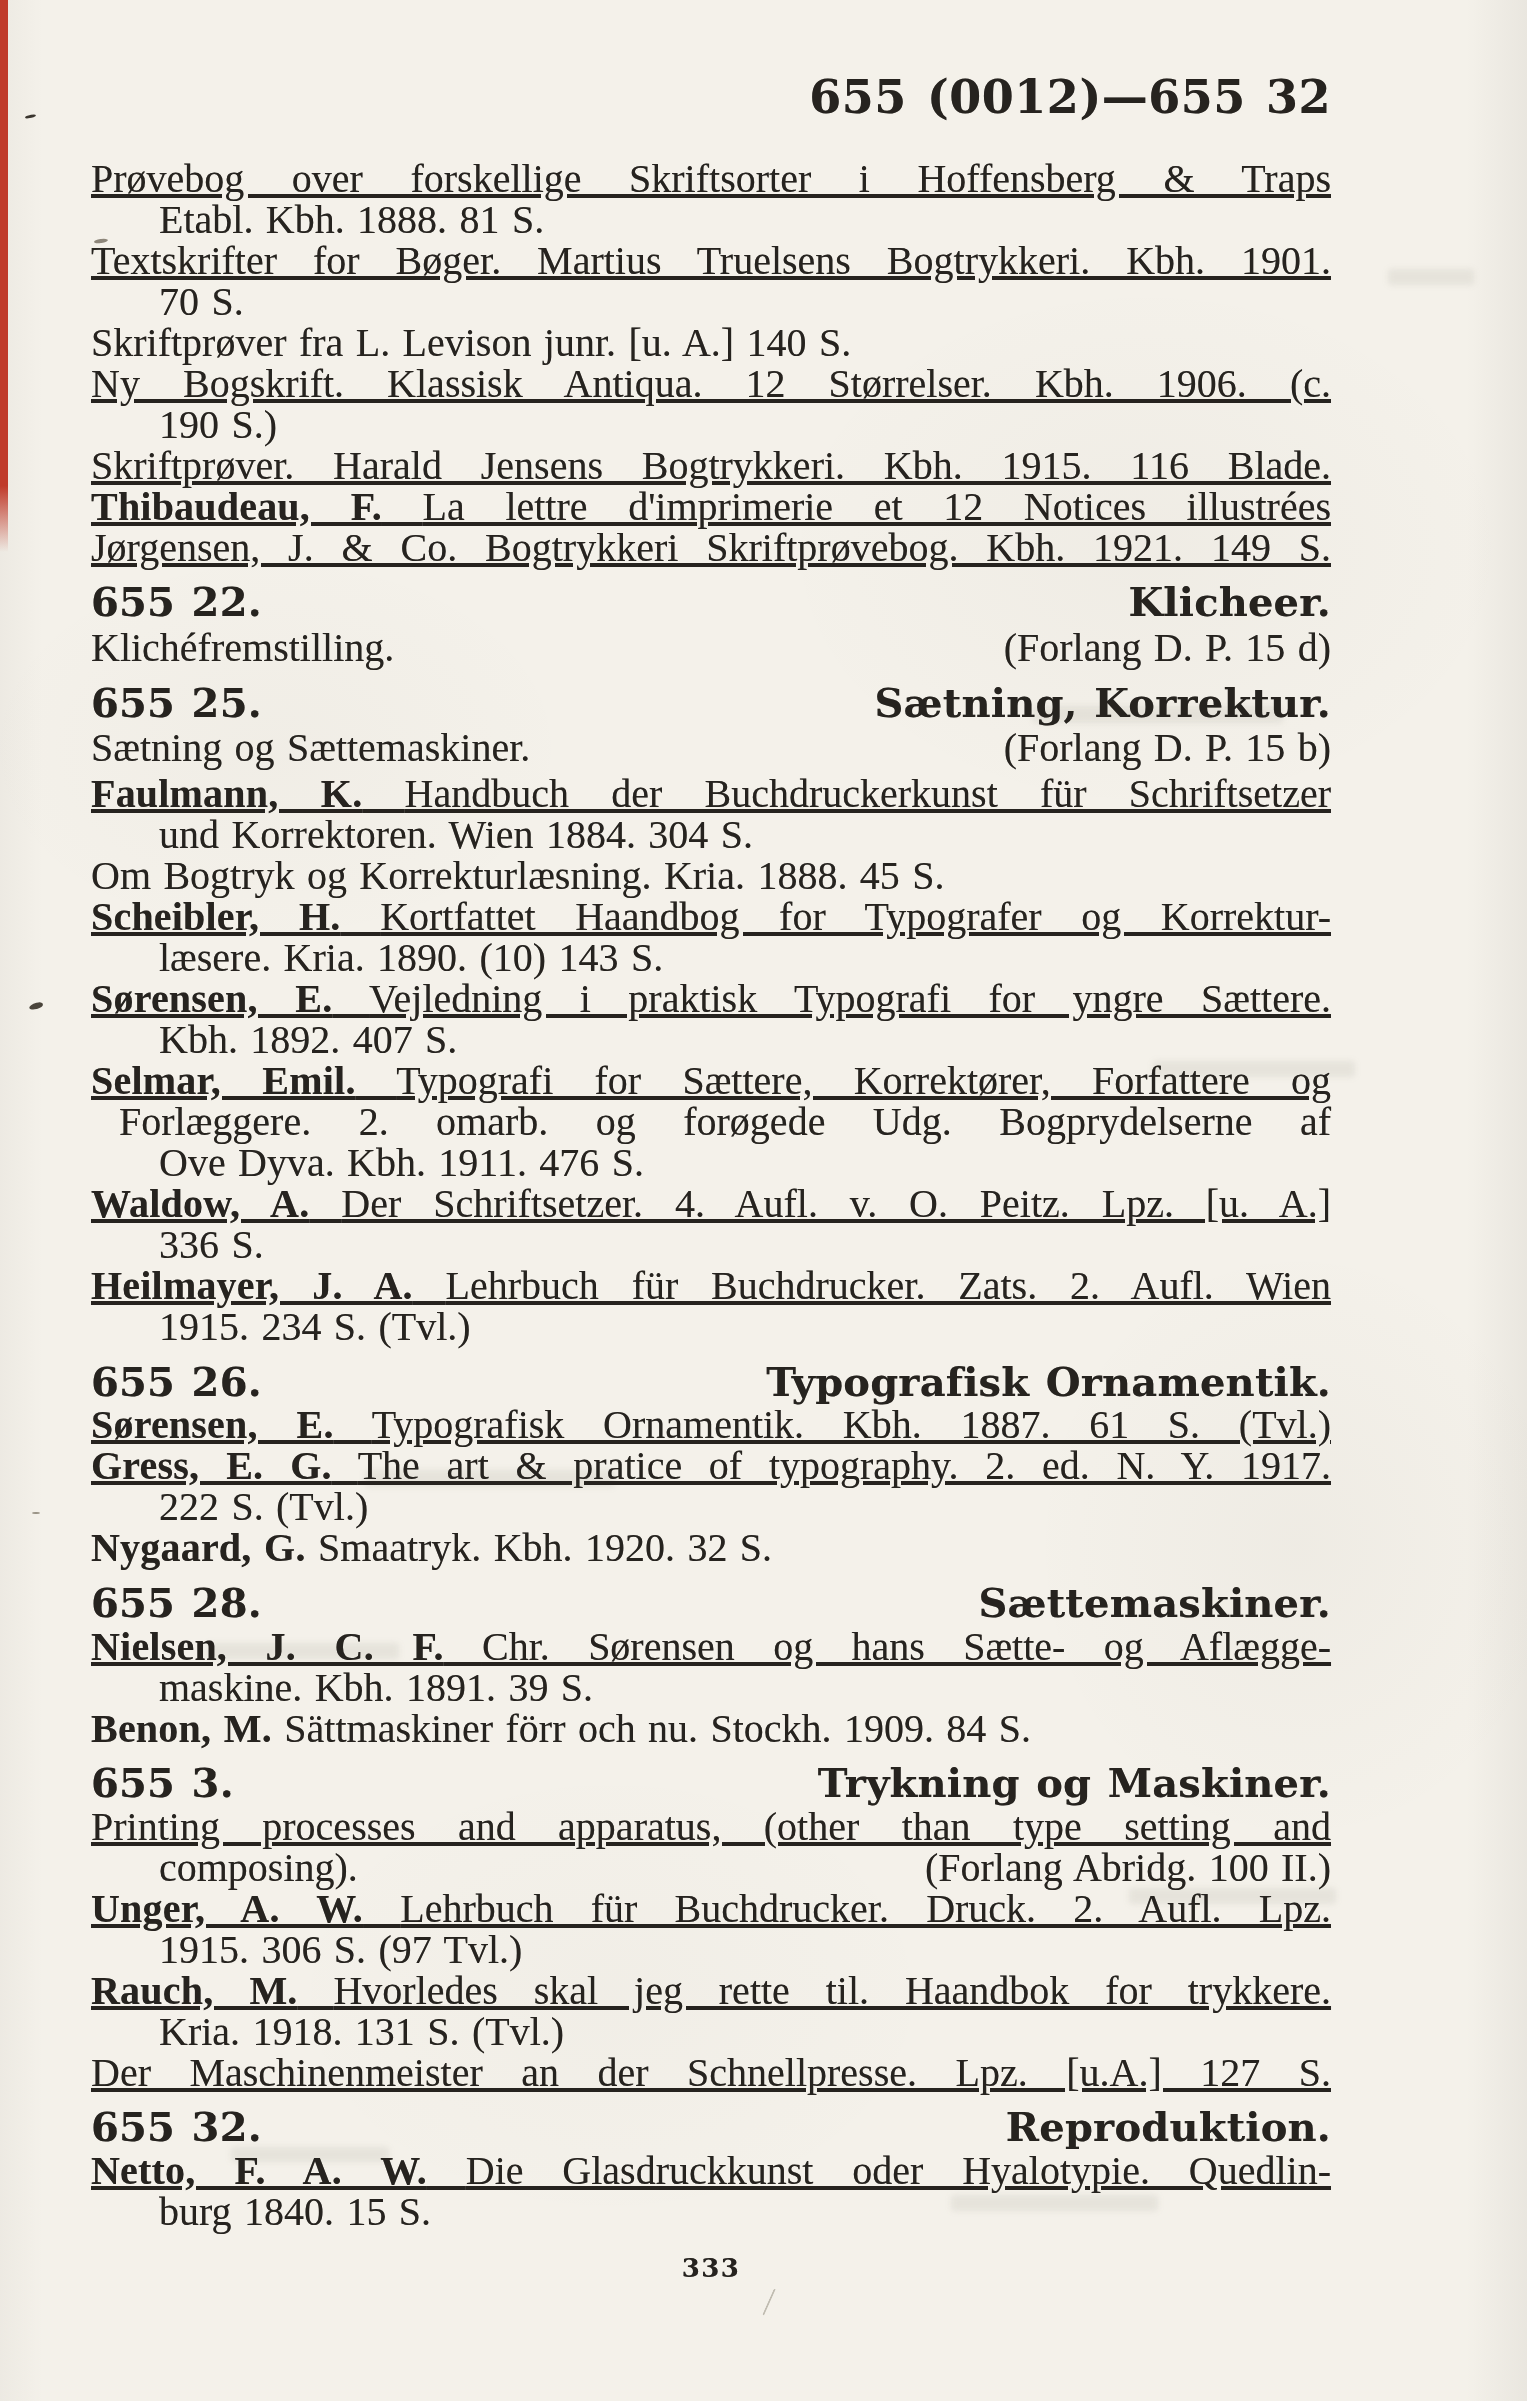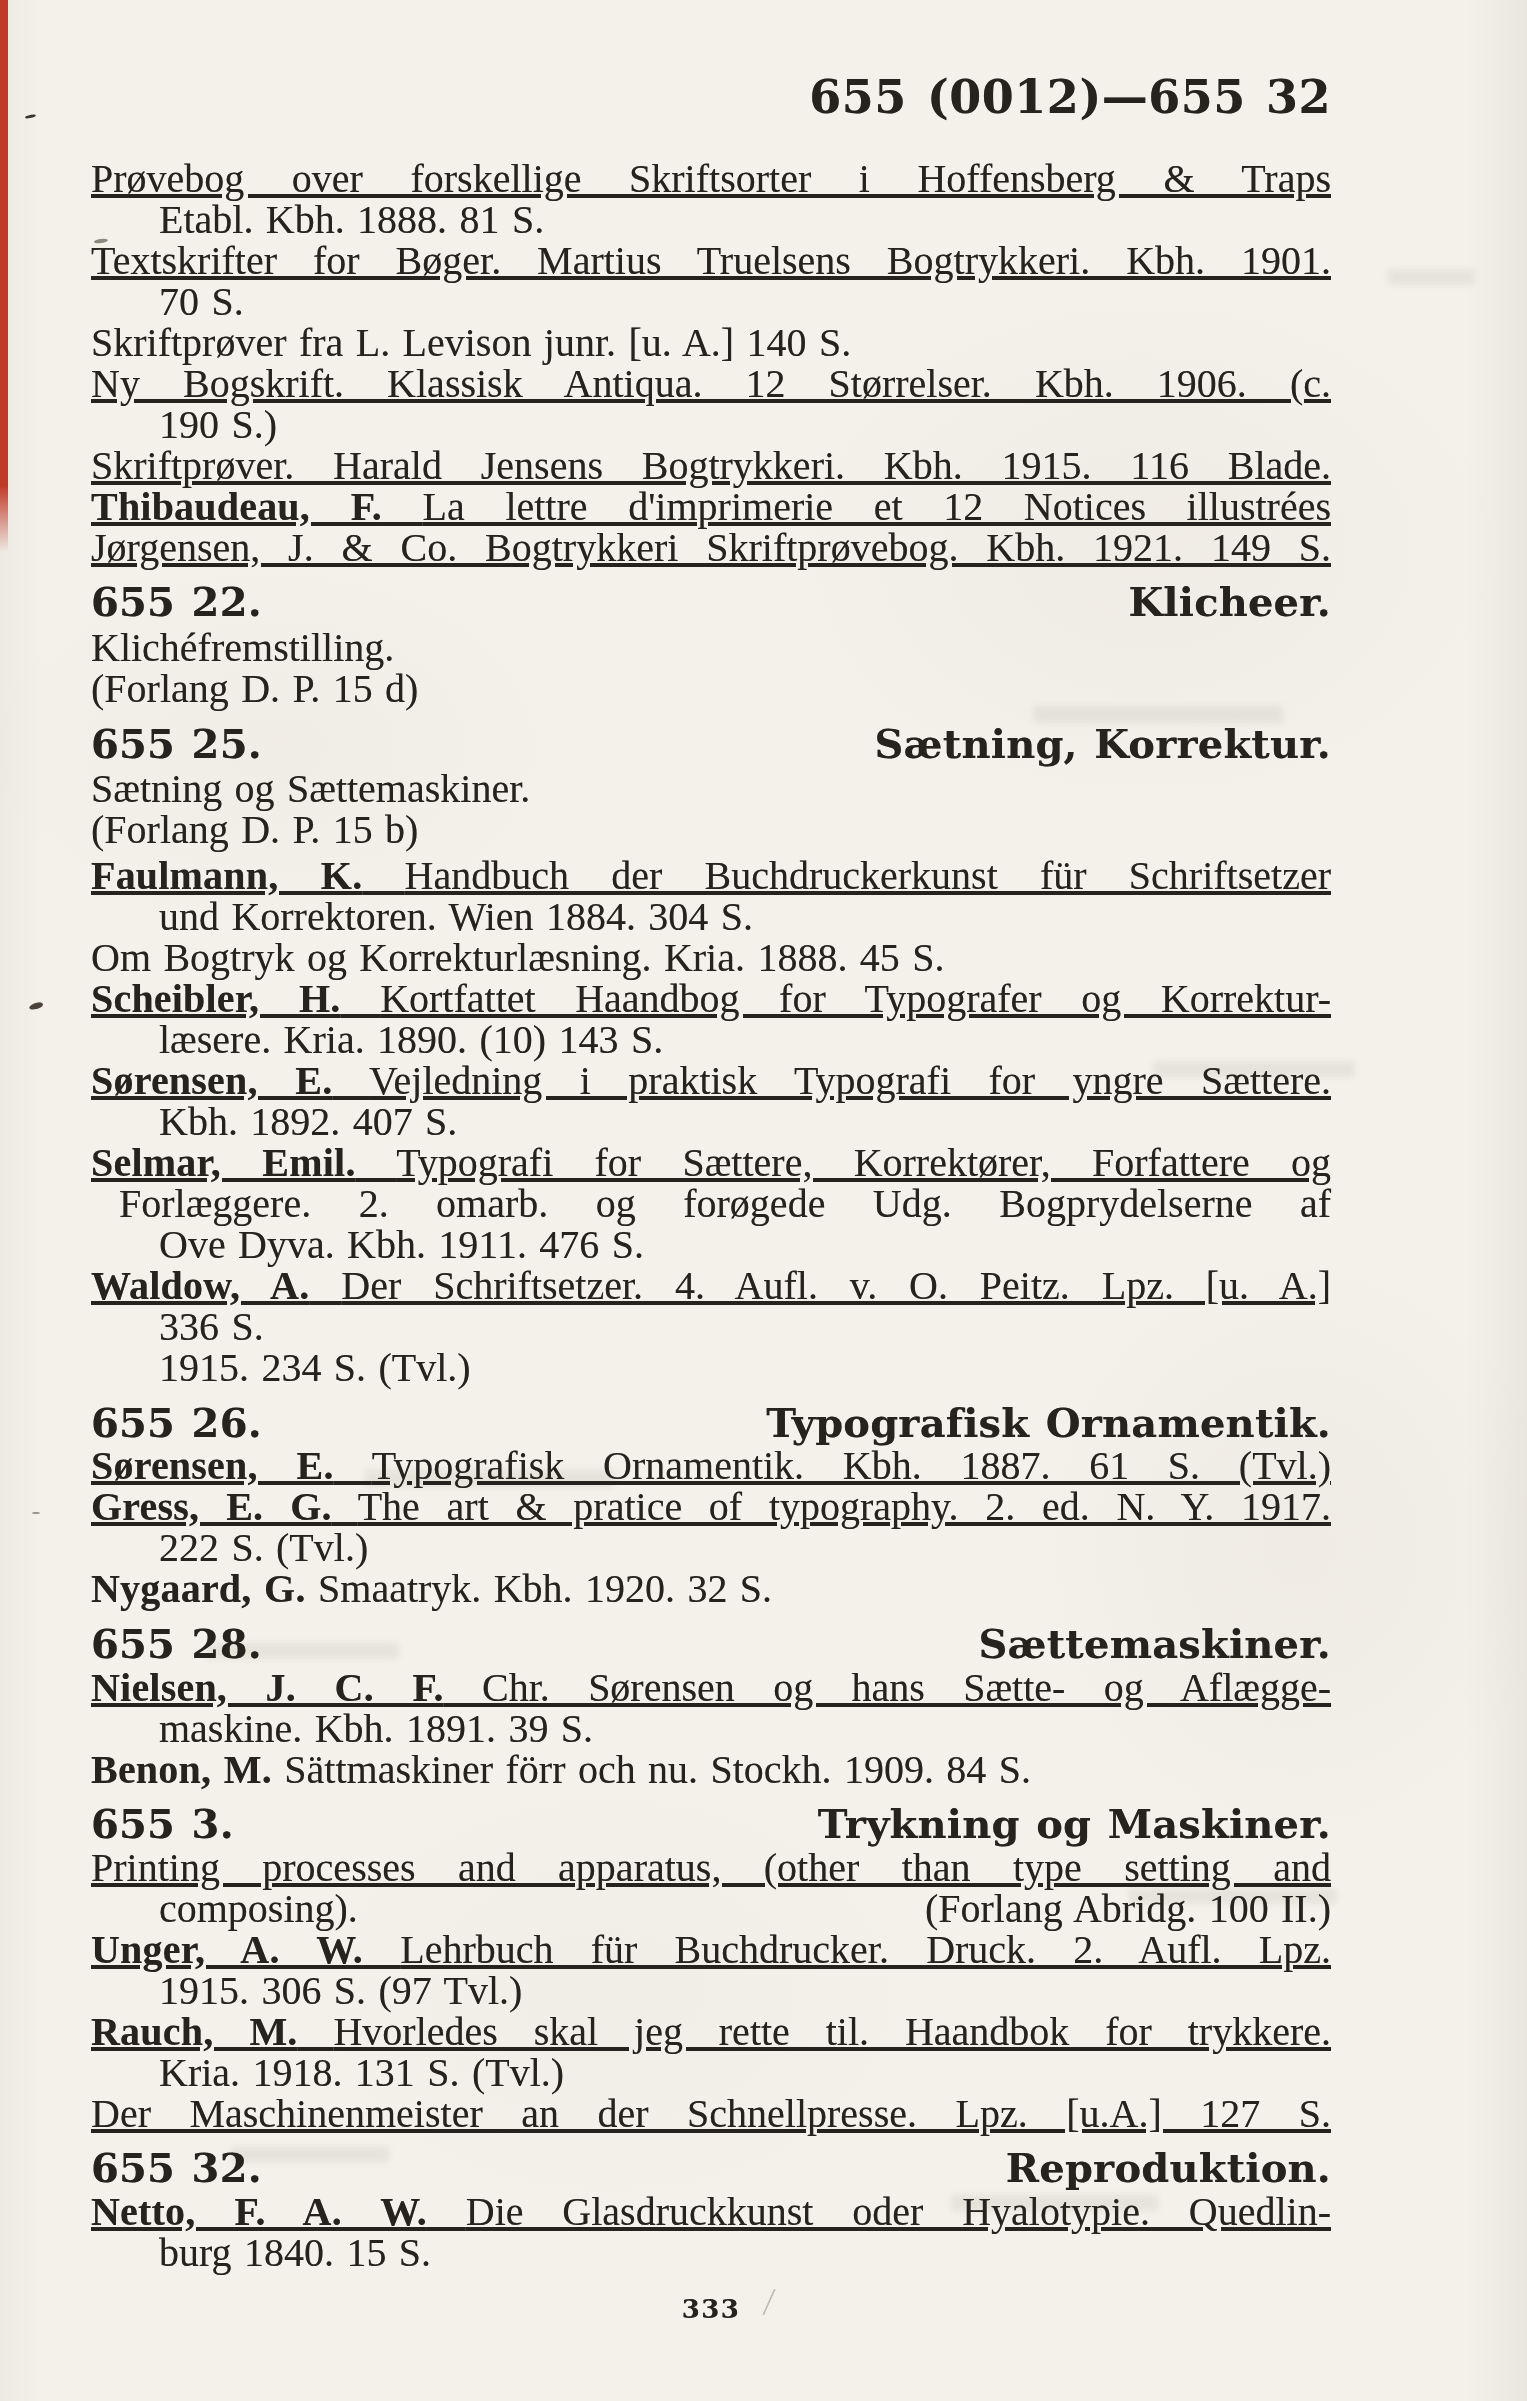--- a/index.html
+++ b/index.html
@@ -59,21 +59,21 @@
   .cont { margin-left:68px; }
   .jc { margin-left:28px; text-align-last:justify; }
   .au { font-weight:bold; letter-spacing:0.2px; }
   .sec {
     display:flex; justify-content:space-between;
     font-family:"DejaVu Serif","Liberation Serif",serif;
     font-weight:bold; letter-spacing:0.2px;
     margin-top:13.4px; margin-bottom:2.9px;
   }
   .ref { display:flex; justify-content:space-between; }
-  .ref.mt { margin-top:4.8px; margin-bottom:4.8px;flex-direction:column; }
+  .ref.mt { margin-top:4.8px; margin-bottom:4.8px; }
   .ref .ind { margin-left:68px; }
   .page-number {
     font-family:"DejaVu Serif","Liberation Serif",serif;
     font-weight:bold; font-size:26px; line-height:46px;
     letter-spacing:1.4px; text-align:center; margin-top:12.5px;
   }
 </style>
 </head>
 <body>
 
@@ -130,20 +130,21 @@
       <div class="ln"><span>Om Bogtryk og Korrekturlæsning. Kria. 1888. 45 S.</span></div>
       <div class="ln j1"><b class="au">Scheibler, H.</b> <span>Kortfattet Haandbog for Typografer og Korrektur-</span></div>
       <div class="ln cont"><span>læsere. Kria. 1890. (10) 143 S.</span></div>
       <div class="ln j1"><b class="au">Sørensen, E.</b> <span>Vejledning i praktisk Typografi for yngre Sættere.</span></div>
       <div class="ln cont"><span>Kbh. 1892. 407 S.</span></div>
       <div class="ln j1"><b class="au">Selmar, Emil.</b> <span>Typografi for Sættere, Korrektører, Forfattere og</span></div>
       <div class="ln jc"><span>Forlæggere. 2. omarb. og forøgede Udg. Bogprydelserne af</span></div>
       <div class="ln cont"><span>Ove Dyva. Kbh. 1911. 476 S.</span></div>
       <div class="ln j1"><b class="au">Waldow, A.</b> <span>Der Schriftsetzer. 4. Aufl. v. O. Peitz. Lpz. [u. A.]</span></div>
       <div class="ln cont"><span>336 S.</span></div>
+      <div class="ln j1"><b class="au">Heilmayer, J. A.</b> <span>Lehrbuch für Buchdrucker. Zats. 2. Aufl. Wien</span></div>
       <div class="ln cont"><span>1915. 234 S. (Tvl.)</span></div>
 
       <div class="sec">
           <b>655 26.</b>
           <b>Typografisk Ornamentik.</b>
         </div>
 
       <div class="ln j1"><b class="au">Sørensen, E.</b> <span>Typografisk Ornamentik. Kbh. 1887. 61 S. (Tvl.)</span></div>
       <div class="ln j1"><b class="au">Gress, E. G.</b> <span>The art &amp; pratice of typography. 2. ed. N. Y. 1917.</span></div>
       <div class="ln cont"><span>222 S. (Tvl.)</span></div>

